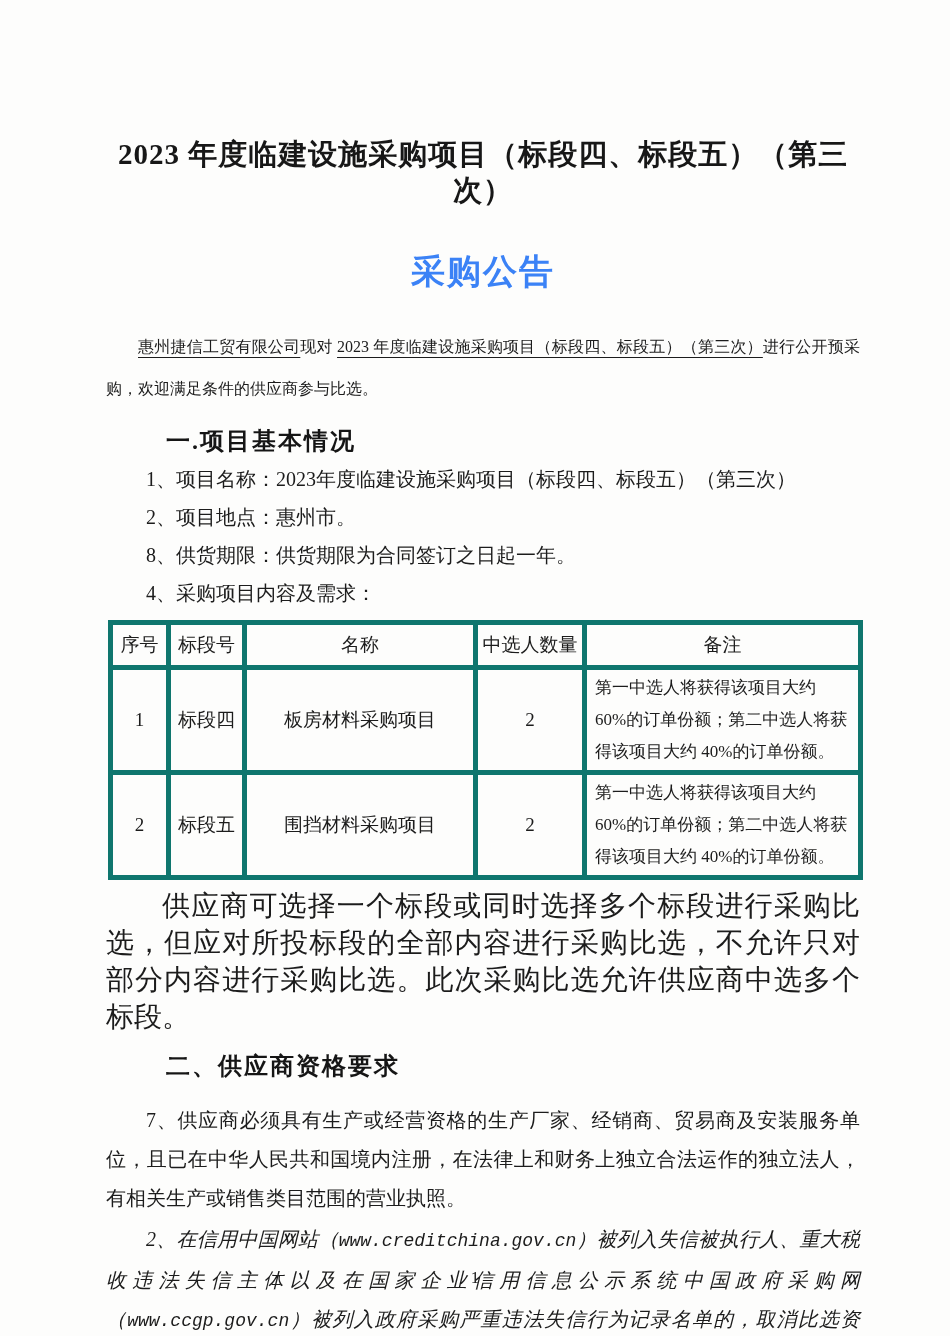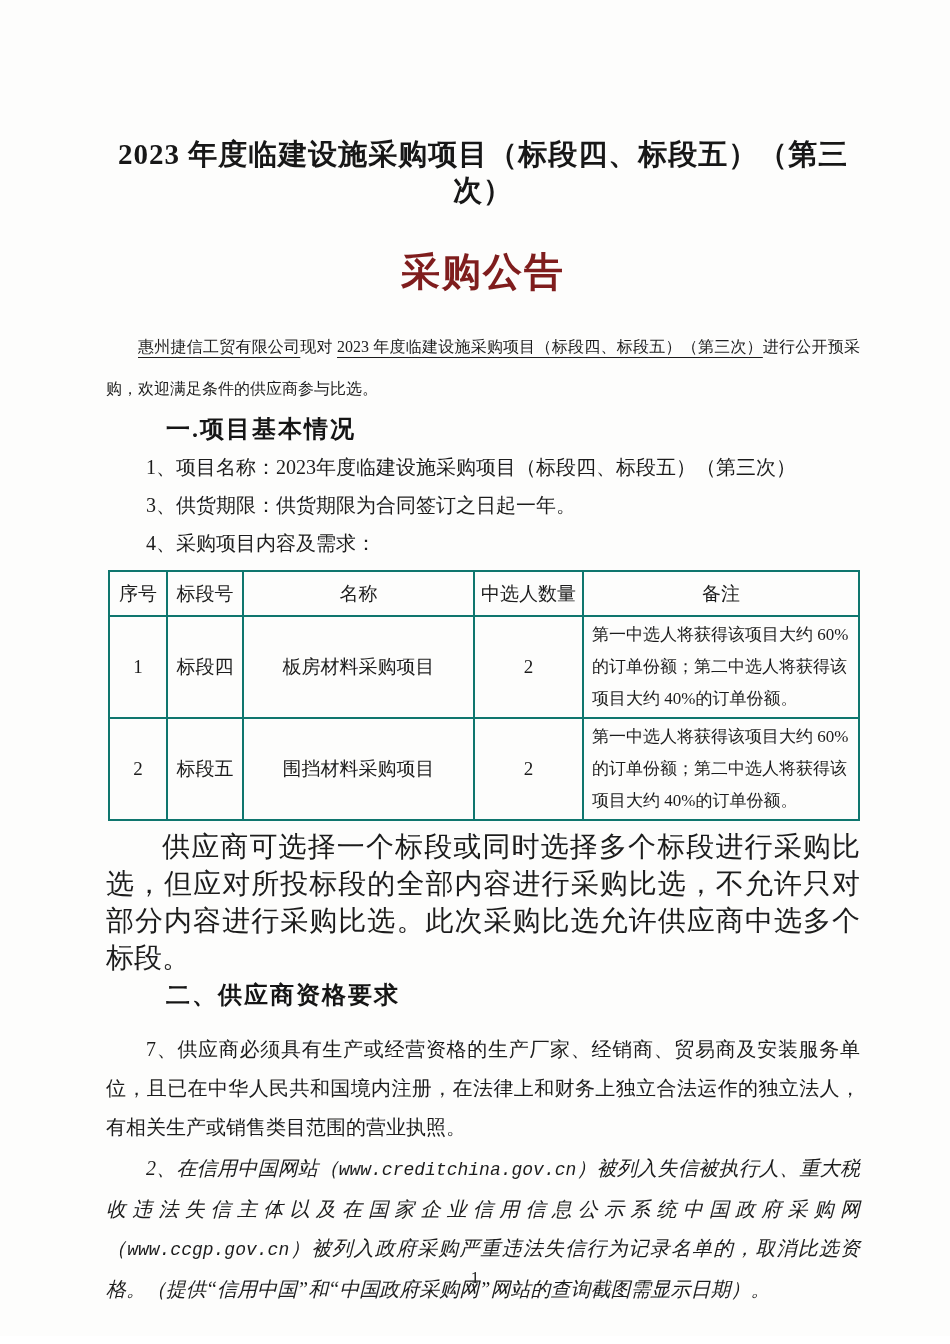--- a/index.html
+++ b/index.html
@@ -23,41 +23,41 @@
     margin: 0;
     font-size: 29px;
     font-weight: 700;
     line-height: 36px;
     text-align: center;
     letter-spacing: 1px;
     color: #171717;
   }
   .subtitle {
     margin: 46px 0 0 0;
-    font-size: 39px;
+    font-size: 34px;
     font-weight: 700;
     line-height: 36px;
     text-align: center;
     letter-spacing: 2px;
-    color: #7f1d1d;
+    color: #3b82f6;
   }
   .intro {
     margin: 36px 0 0 0;
     font-size: 16px;
     line-height: 42px;
     text-align: justify;
     text-indent: 2em;
   }
   .u {
     text-decoration: underline;
     text-underline-offset: 5px;
     text-decoration-thickness: 1px;
   }
   .sec-heading {
-    margin: 4px 0 0 60px;
+    margin: 16px 0 0 60px;
     font-size: 24px;
     font-weight: 700;
     line-height: 30px;
     letter-spacing: 2px;
     color: #151515;
   }
   .items { margin-top: 4px; }
   .items p {
     margin: 0;
     font-size: 20px;
@@ -65,21 +65,21 @@
     text-indent: 2em;
     white-space: nowrap;
   }
   table.ptable {
     border-collapse: collapse;
     table-layout: fixed;
     width: 750px;
     margin: 8px 0 0 2px;
   }
   table.ptable th, table.ptable td {
-    border: 2px solid #0f766e;
+    border: 5px solid #0f766e;
     font-weight: normal;
     vertical-align: middle;
   }
   table.ptable thead tr { height: 45px; }
   table.ptable tbody tr { height: 79px; }
   th.hcell { font-size: 19px; text-align: center; }
   td.ccell { font-size: 19px; text-align: center; }
   td.remark {
     font-size: 17px;
     line-height: 32px;
@@ -123,21 +123,22 @@
 
     <h1 class="title">2023 年度临建设施采购项目（标段四、标段五）（第三次）</h1>
     <h1 class="subtitle">采购公告</h1>
 
     <p class="intro"><span class="u">惠州捷信工贸有限公司</span><span>现对 </span><span class="u">2023 年度临建设施采购项目（标段四、标段五）（第三次）</span><span>进行公开预采购，欢迎满足条件的供应商参与比选。</span></p>
 
     <h2 class="sec-heading">一.项目基本情况</h2>
 
     <div class="items">
       <p>1、项目名称：2023年度临建设施采购项目（标段四、标段五）（第三次）</p>
-      <p>3、供货期限：供货期限为合同签订之日起一年。</p>
+      <p>2、项目地点：惠州市。</p>
+      <p>8、供货期限：供货期限为合同签订之日起一年。</p>
       <p>4、采购项目内容及需求：</p>
     </div>
 
     <table class="ptable">
       <colgroup>
         <col style="width:58px">
         <col style="width:76px">
         <col style="width:231px">
         <col style="width:109px">
         <col style="width:276px">

